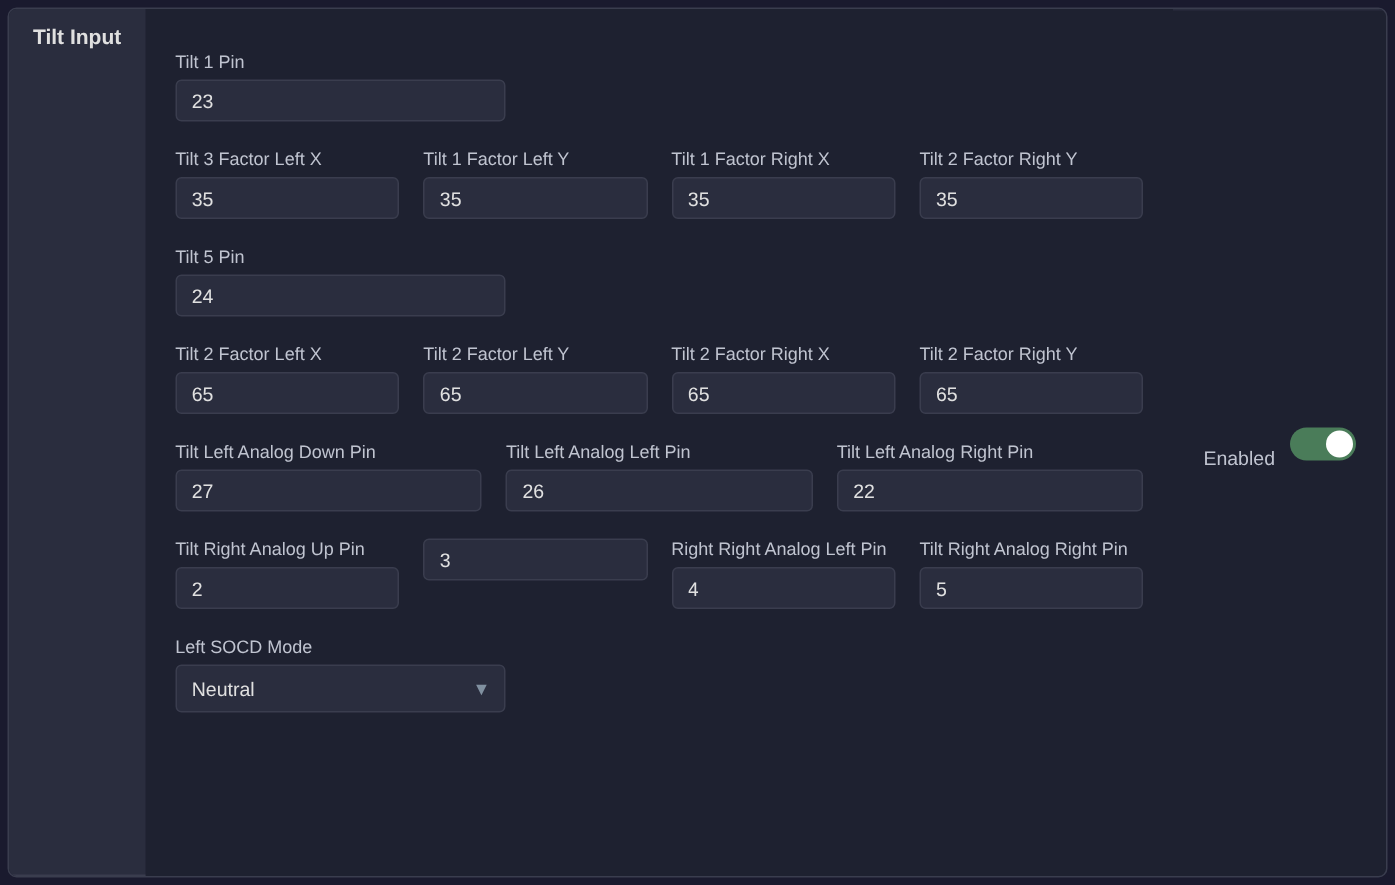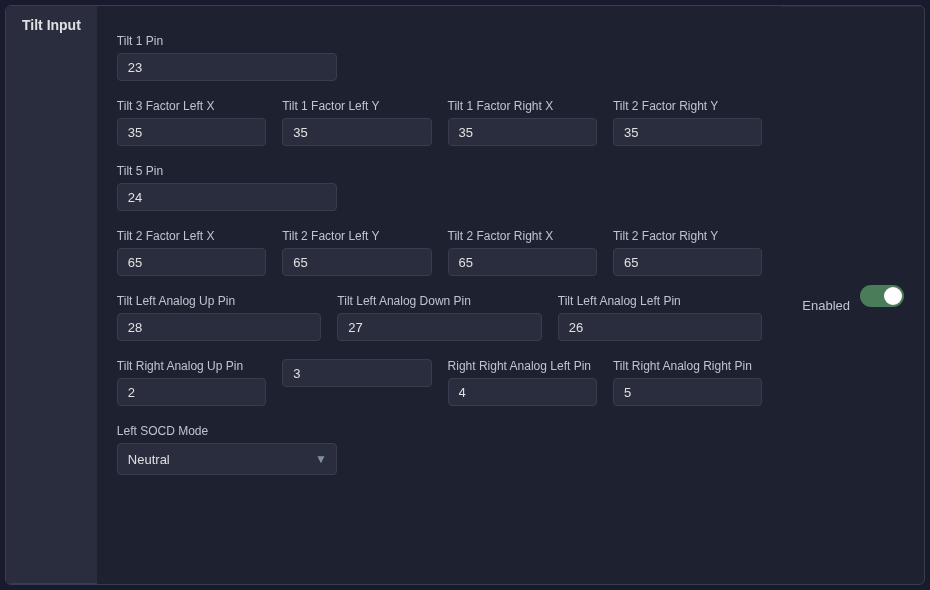--- a/index.html
+++ b/index.html
@@ -216,30 +216,30 @@
         <input class="form-input" type="text" value="65" style="">
       </div>
       <div class="form-group">
         <label class="form-label">Tilt 2 Factor Right Y</label>
         <input class="form-input" type="text" value="65" style="">
       </div>
     </div>
 
     <div class="form-row">
       <div class="form-group">
-        <label class="form-label">Tilt Left Analog Up Pin</label>
-        <input class="form-input" type="text" value="28" style="">
-      </div>
-      <div class="form-group">
         <label class="form-label">Tilt Left Analog Down Pin</label>
         <input class="form-input" type="text" value="27" style="">
       </div>
       <div class="form-group">
         <label class="form-label">Tilt Left Analog Left Pin</label>
         <input class="form-input" type="text" value="26" style="">
+      </div>
+      <div class="form-group">
+        <label class="form-label">Tilt Left Analog Right Pin</label>
+        <input class="form-input" type="text" value="22" style="">
       </div>
     </div>
 
     <div class="form-row">
       <div class="form-group">
         <label class="form-label">Tilt Right Analog Up Pin</label>
         <input class="form-input" type="text" value="2" style="">
       </div>
       <div class="form-group">
         <input class="form-input" type="text" value="3" style="">

